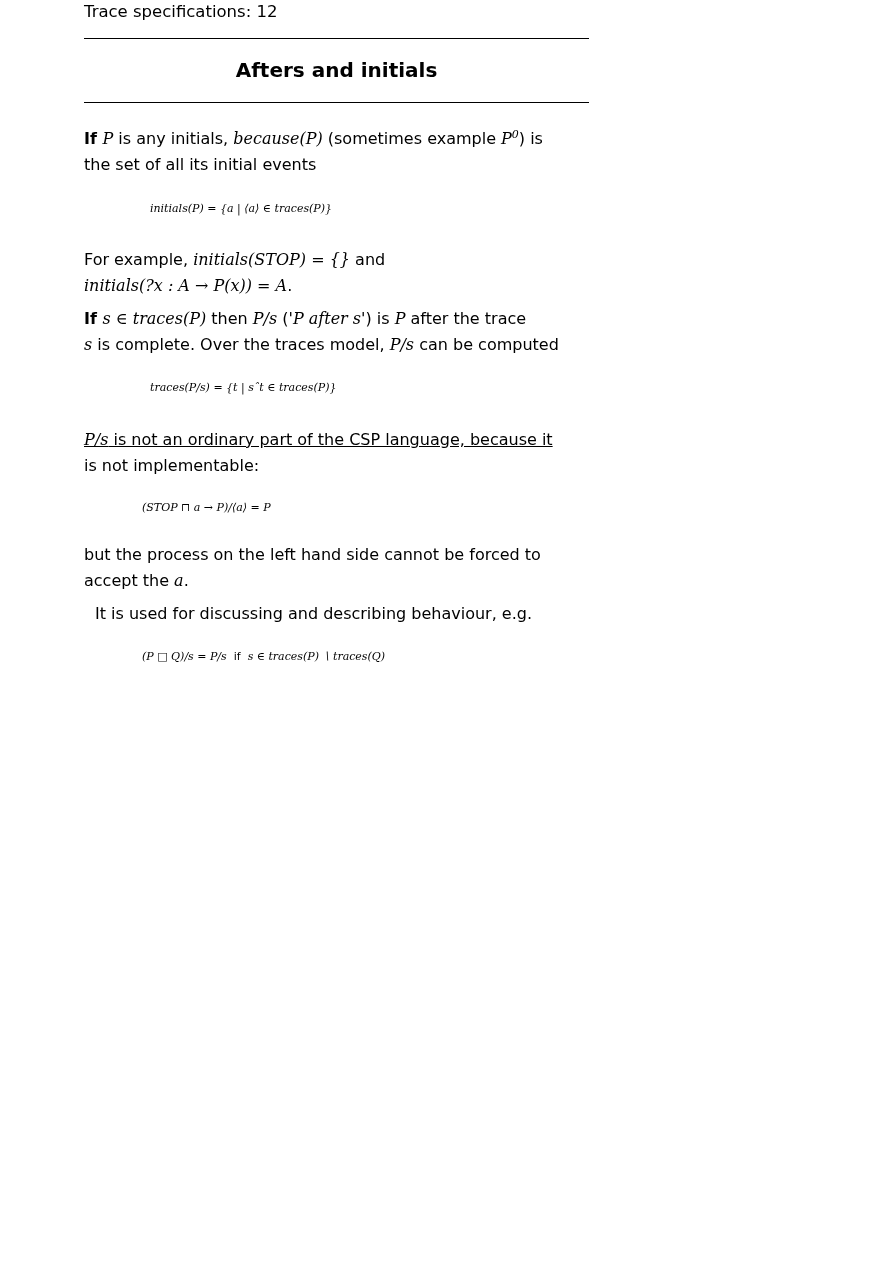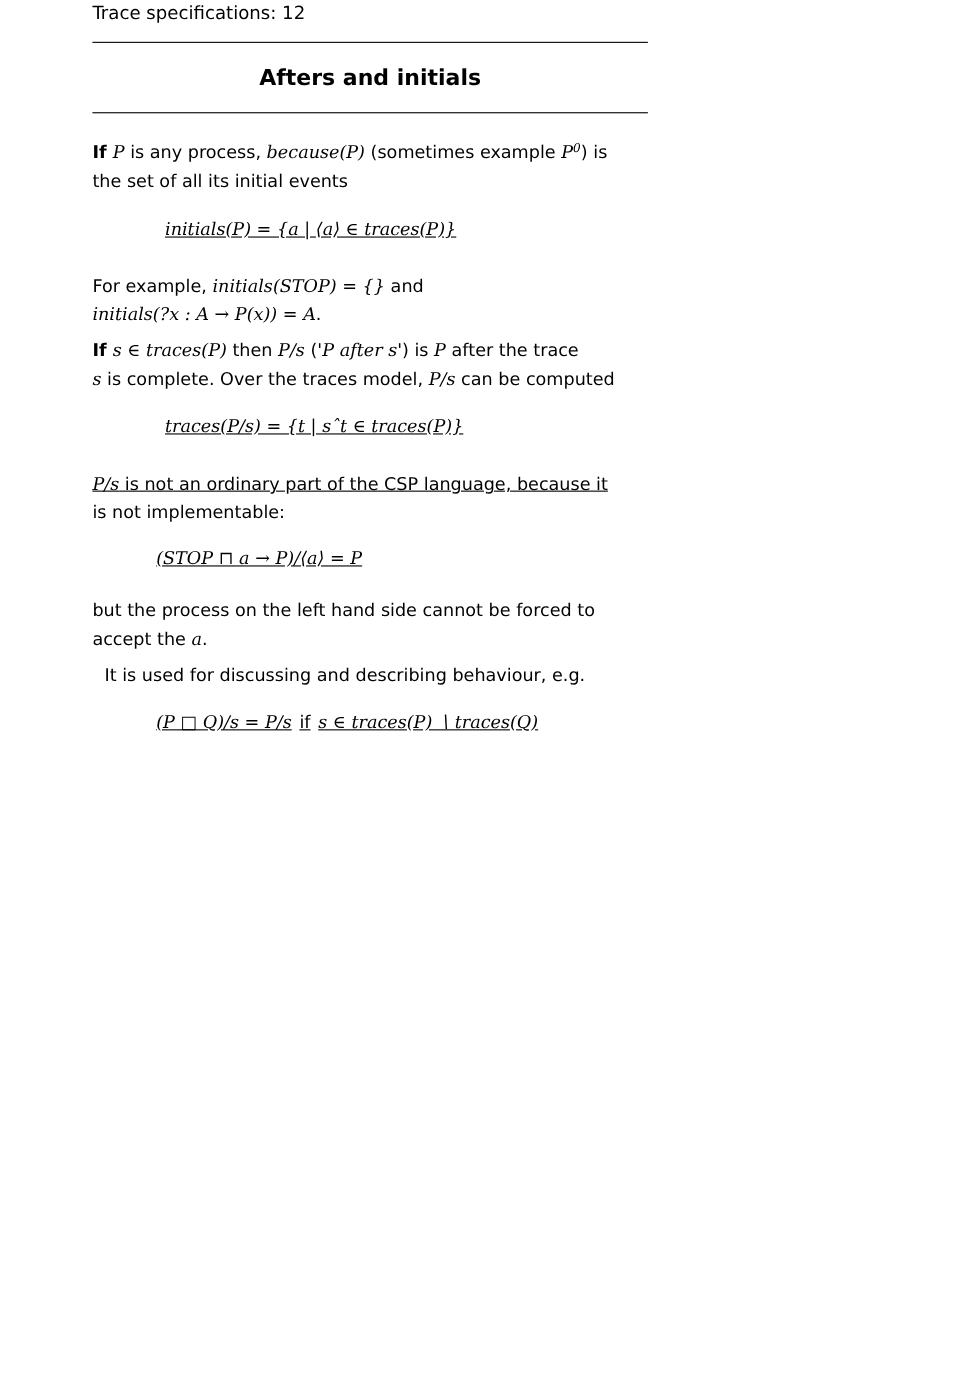--- a/index.html
+++ b/index.html
@@ -40,25 +40,24 @@
     line-height: 28px;
     margin: 17px 0 18px 0;
     white-space: nowrap;
   }
   .line {
     font-size: 16px;
     line-height: 26px;
     white-space: nowrap;
   }
   .formula {
-    font-size: 16px;
+    font-size: 11px;
     line-height: 30px;
     white-space: nowrap;
     margin-left: 66px;
-    text-decoration: underline;
   }
   .formula.f34 { margin-left: 58px; }
   .t { font-family: "DejaVu Sans", "Liberation Sans", sans-serif; font-style: normal; }
   .b { font-weight: bold; }
   .m {
     font-family: "DejaVu Serif", "Liberation Serif", serif;
     font-style: italic;
   }
   sup.sup {
     font-size: 11px;
@@ -88,21 +87,21 @@
       <span class="t">Trace specifications: 12</span>
     </div>
 
     <div class="rule rule-top"></div>
 
     <div class="title">Afters and initials</div>
 
     <div class="rule"></div>
 
     <div class="line mt-p1">
-      <span class="t b">If </span><span class="m">P</span><span class="t"> is any process, </span><span class="m">because(P)</span><span class="t"> (sometimes example </span><span class="m">P</span><sup class="m sup">0</sup><span class="t">) is</span>
+      <span class="t b">If </span><span class="m">P</span><span class="t"> is any initials, </span><span class="m">because(P)</span><span class="t"> (sometimes example </span><span class="m">P</span><sup class="m sup">0</sup><span class="t">) is</span>
     </div>
     <div class="line">
       <span class="t">the set of all its initial events</span>
     </div>
 
     <div class="formula mt-f1">
       <span class="m">initials(P) = {a | ⟨a⟩ ∈ traces(P)}</span>
     </div>
 
     <div class="line mt-p2">

